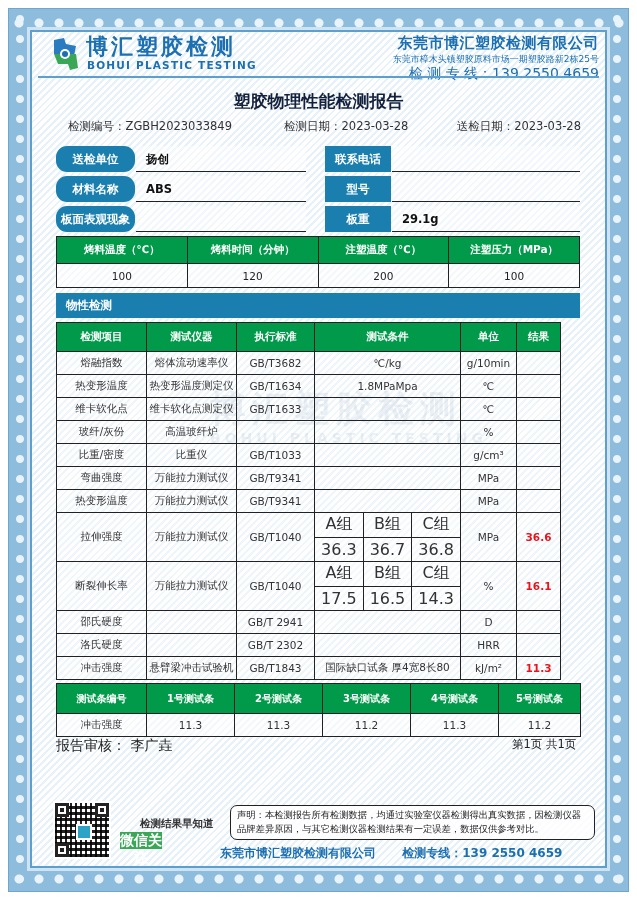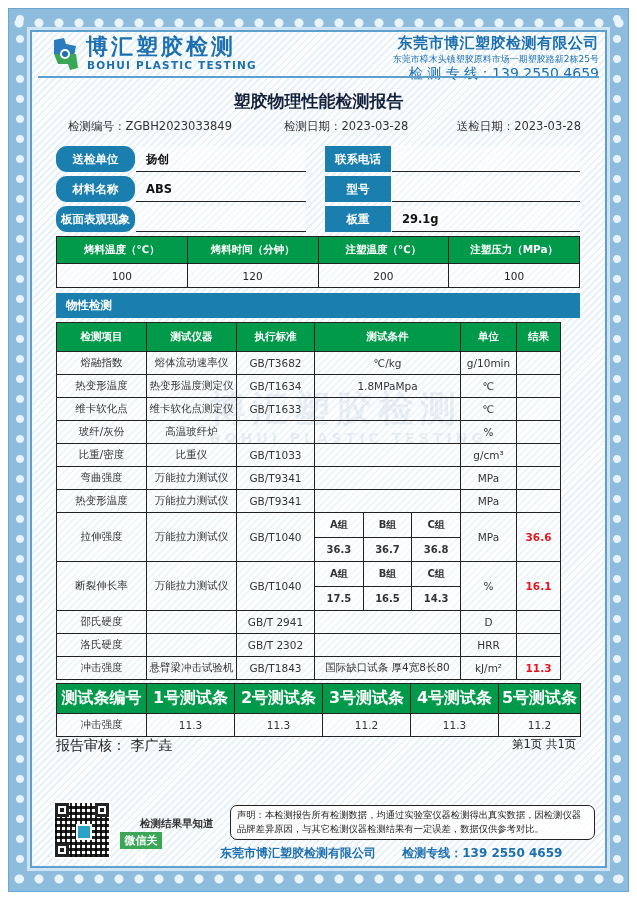--- a/index.html
+++ b/index.html
@@ -112,30 +112,30 @@
     background: #009a4a; color: #fff; font-size: 10.5px; font-weight: bold; height: 29px;
     border: 1.5px solid #222;
   }
   .phys-tbl td {
     font-size: 10.5px; text-align: center; height: 23px; border: 1.5px solid #222;
     color: #333; background: rgba(255,255,255,0.35); white-space: nowrap; overflow: hidden;
   }
   .phys-tbl td.tall { height: 48px; }
   .phys-tbl td.sub { padding: 0; }
   .sub-tbl { width: 100%; height: 48px; border-collapse: collapse; }
-  .sub-tbl td { height: 24px; border: 1.5px solid #222; font-size: 10px; font-weight: bold; }
+  .sub-tbl td { height: 24px; border: 1.5px solid #222; font-size: 16px; }
   .sub-tbl tr:first-child td { border-top: none; }
   .sub-tbl tr:last-child td { border-bottom: none; }
   .sub-tbl td:first-child { border-left: none; }
   .sub-tbl td:last-child { border-right: none; }
   .red { color: #e8141b !important; font-weight: bold; }
 
   .strip-tbl { position: absolute; left: 56px; top: 683px; width: 504px; }
   .strip-tbl th {
-    background: #009a4a; color: #fff; font-size: 16px; font-weight: bold; height: 30px;
+    background: #009a4a; color: #fff; font-size: 10px; font-weight: bold; height: 30px;
     border: 1.5px solid #222;
   }
   .strip-tbl td {
     font-size: 10.5px; text-align: center; height: 23px; border: 1.5px solid #222; color: #333;
     background: rgba(255,255,255,0.5);
   }
 
   .review { position: absolute; left: 56px; top: 737px; font-size: 14px; color: #222; }
   .pageno { position: absolute; left: 512px; top: 737px; font-size: 11.5px; color: #222; }
 
@@ -153,21 +153,21 @@
   .qr-finder::after {
     content: ""; position: absolute; left: 2px; top: 2px; width: 4px; height: 4px; background: #222;
   }
   .qr-center {
     position: absolute; left: 21px; top: 21px; width: 16px; height: 16px; background: #2aa3c7;
     border: 2px solid #fff;
   }
   .qr-caption { position: absolute; left: 120px; top: 817px; font-size: 10.5px; font-weight: bold; color: #333; padding-left: 20px; }
   .wechat-btn {
     position: absolute; left: 120px; top: 832px; width: 42px; height: 17px; background: #3aa757;
-    color: #fff; font-size: 11px; font-weight: bold; text-align: center; line-height: 17px;
+    color: #fff; font-size: 14px; font-weight: bold; text-align: center; line-height: 17px;
   }
   .notice {
     position: absolute; left: 230px; top: 805px; width: 365px; height: 35px;
     border: 1.5px solid #222; border-radius: 7px; background: rgba(255,255,255,0.8);
     font-size: 9.3px; line-height: 14px; padding: 2px 6px; color: #222;
   }
   .footer-line {
     position: absolute; left: 220px; top: 845px; font-size: 12px; font-weight: bold; color: #1c6fb0;
     white-space: nowrap;
   }

